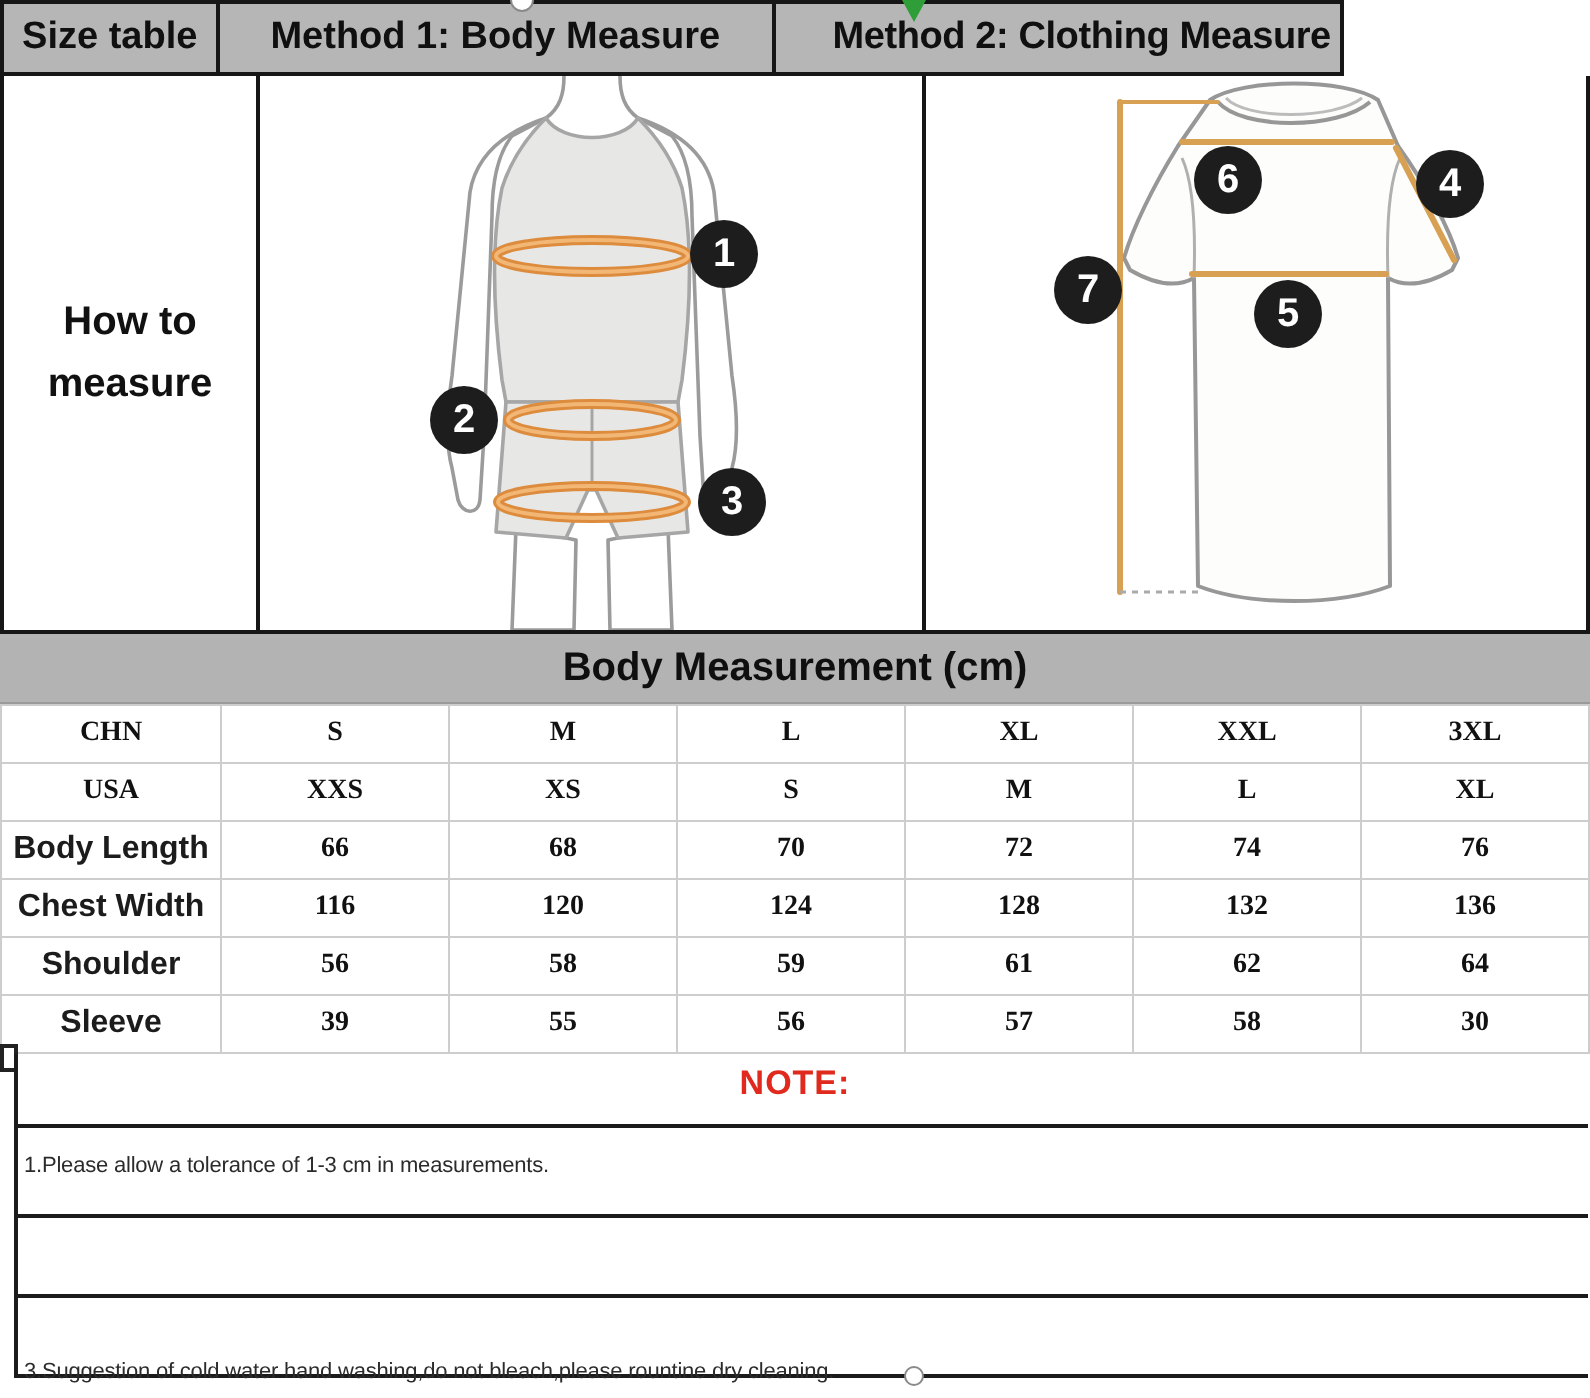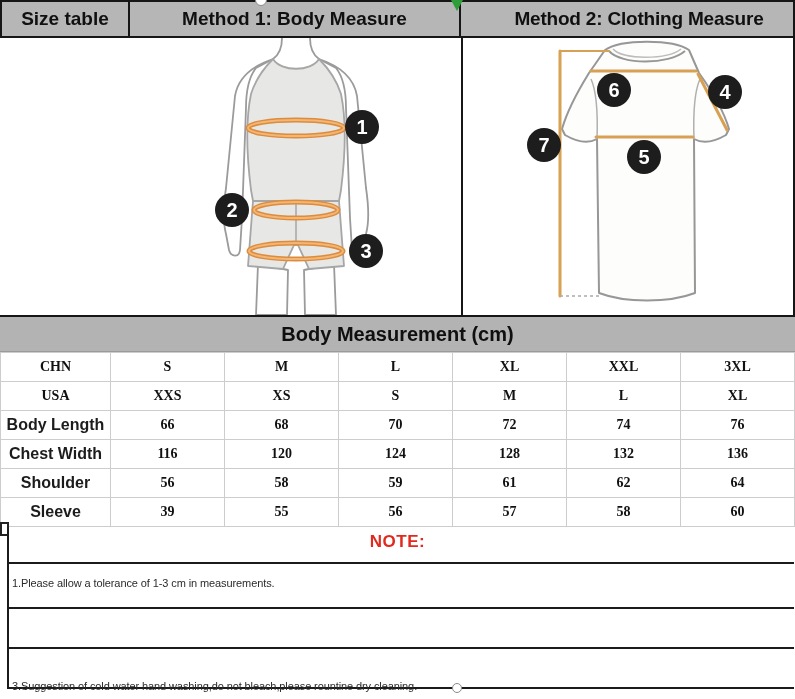--- a/index.html
+++ b/index.html
@@ -1,20 +1,20 @@
 <!DOCTYPE html>
 <html><head>
 <meta charset="utf-8">
 <style>
   * { margin:0; padding:0; box-sizing:border-box; }
   body { background:#fff; font-family:"Liberation Sans", sans-serif; }
   .stage { position:relative; width:795px; height:699px; background:#fff; overflow:hidden; color:#161616; }
 
   
-  .header-row { position:absolute; left:0; top:0; width:795px; height:38px; display:flex;
+  .header-row { position:absolute; left:0; top:0; width:672px; height:38px; display:flex;
     background:#b6b6b6; border-top:2px solid #161616; border-bottom:2px solid #161616; }
   .header-cell { display:flex; align-items:center; justify-content:center;
     font-weight:bold; font-size:19px; color:#101010; background:#b6b6b6; }
   .hc1 { width:130px; border-left:2px solid #161616; border-right:2px solid #161616; }
   .hc2 { width:331px; border-right:2px solid #161616; }
   .hc3 { width:334px; border-right:2px solid #161616; letter-spacing:-0.2px;padding-left:24px; }
   .green-tri { position:absolute; left:451px; top:0; width:0; height:0; z-index:6;
     border-left:6px solid transparent; border-right:6px solid transparent; border-top:11px solid #2f9e38; }
   .top-handle-dot { position:absolute; left:255px; top:-6px; width:12px; height:12px; z-index:6;
     background:#fff; border:1px solid #8a8a8a; border-radius:50%; }
@@ -63,20 +63,24 @@
   <div class="header-row">
     <div class="header-cell hc1">Size table</div>
     <div class="header-cell hc2">Method 1: Body  Measure</div>
     <div class="header-cell hc3">Method 2: Clothing Measure</div>
   </div>
   <div class="green-tri"></div>
   <div class="top-handle-dot"></div>
 
   <div class="main-row">
 
+    <div class="cell cell-howto">
+      <div class="howto-line">How to</div>
+      <div class="howto-line">measure</div>
+    </div>
 
     <div class="cell cell-body">
       <svg width="331" height="277" viewBox="0 0 331 277">
         <g stroke="#9b9b9b" stroke-width="1.8" fill="#ffffff" stroke-linecap="round" stroke-linejoin="round">
           <path d="M152,0 C152,9 150,16 143,21" fill="none"></path>
           <path d="M180,0 C180,9 182,16 189,21" fill="none"></path>
           <path d="M143,21 C122,28 108,40 105,58 L96,150 C93,170 93,185 96,196 L99,212 C101,219 109,220 110,212 L112,180 L116,70 C116,55 118,40 126,30 Z"></path>
           <path d="M189,21 C210,28 224,40 227,58 L236,150 C239,170 239,185 236,196 L233,212 C231,219 223,220 222,212 L220,180 L216,70 C216,55 214,40 206,30 Z"></path>
           <path d="M128,226 L126,277 L157,277 L158,232 Z"></path>
           <path d="M174,232 L175,277 L206,277 L204,226 Z"></path>
@@ -179,21 +183,21 @@
         <td>62</td>
         <td>64</td>
       </tr>
       <tr>
         <td class="rowlabel-sans">Sleeve</td>
         <td>39</td>
         <td>55</td>
         <td>56</td>
         <td>57</td>
         <td>58</td>
-        <td>60</td>
+        <td>30</td>
       </tr>
     </tbody>
   </table>
 
   <div class="note-handle-square"></div>
   <div class="note-title">NOTE:</div>
   <div class="note-vline"></div>
   <div class="note-hline nh1"></div>
   <div class="note-hline nh2"></div>
   <div class="note-hline nh3"></div>

